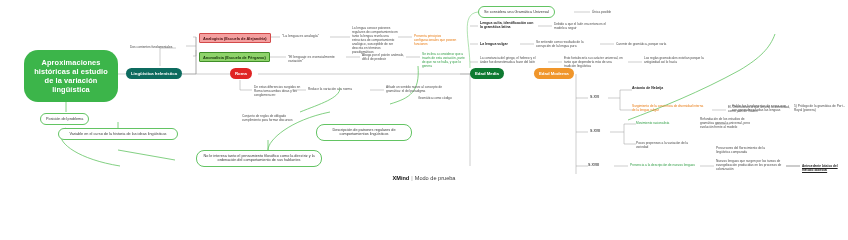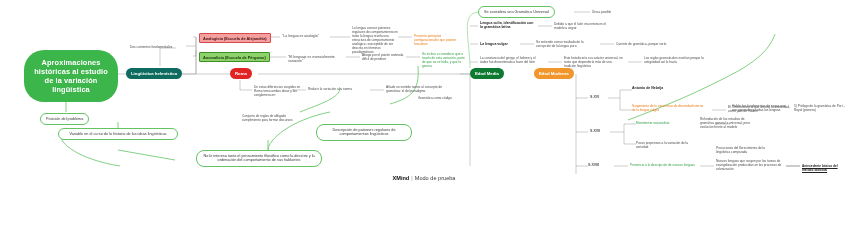--- a/index.html
+++ b/index.html
@@ -13,21 +13,21 @@
   }
   #canvas { position:absolute; inset:0; }
   svg.links { position:absolute; left:0; top:0; width:848px; height:185px; pointer-events:none; }
 
   .node { position:absolute; }
 
   
   .central {
     background:#3cb54a;
     color:#ffffff;
-    border-radius: 20px;
+    border-radius: 14px;
     font-weight:bold;
     font-size:7.4px;
     line-height:9px;
     text-align:center;
     padding:8px 6px;
     letter-spacing:.1px;
   }
 
   
   .pill {

